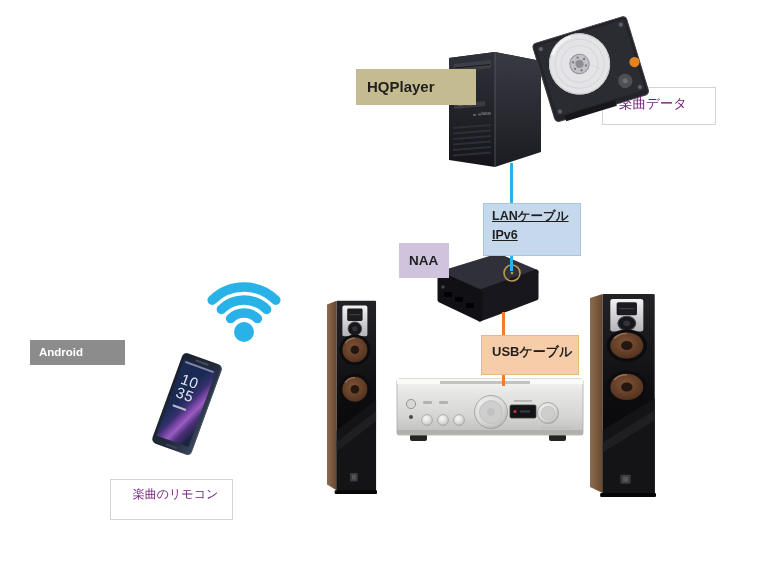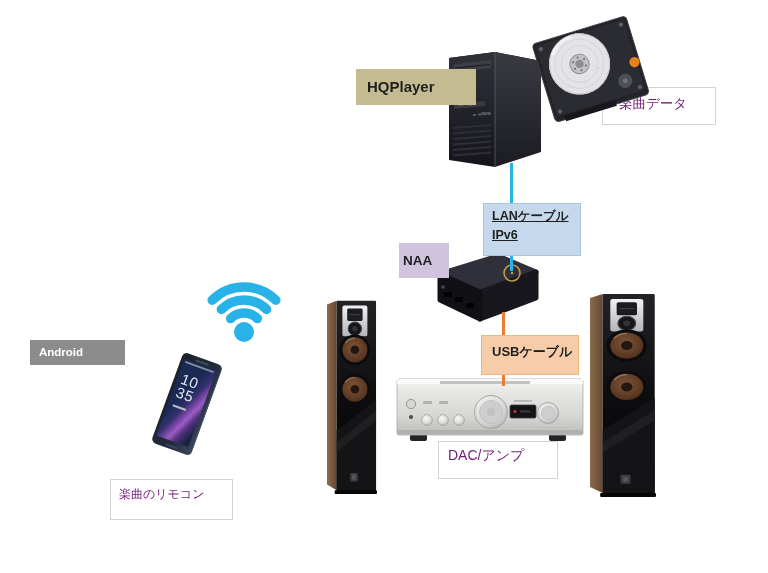--- a/index.html
+++ b/index.html
@@ -9,29 +9,29 @@
   .line{position:absolute;z-index:2;}
   .lbl{position:absolute;z-index:3;box-sizing:border-box;color:#1f1f1f;}
   .lan-line{left:510px;top:163px;width:3px;height:108px;background:var(--lan_line);}
   .usb-line{left:502px;top:312px;width:3px;height:74px;background:var(--usb_line);}
   .hq-box{left:356px;top:69px;width:120px;height:36px;background:var(--hqplayer_bg);
           font-size:15px;font-weight:bold;line-height:36px;padding-left:11px;}
   .lan-box{left:483px;top:203px;width:98px;height:53px;background:var(--lan_bg);
            border:1px solid var(--lan_border);font-size:12.5px;font-weight:bold;
            padding:3px 0 0 8px;line-height:1.5;text-decoration:underline;}
   .naa-box{left:399px;top:243px;width:50px;height:35px;background:var(--naa_bg);
-           font-size:13.5px;font-weight:bold;line-height:35px;padding-left:4px;}
+           font-size:13.5px;font-weight:bold;line-height:35px;padding-left:10px;}
   .usb-box{left:481px;top:335px;width:98px;height:40px;background:var(--usb_bg);
            border:1px solid var(--usb_border);font-size:13px;font-weight:bold;
            padding:7px 0 0 10px;}
   .white-box{background:#fff;border:1px solid var(--white_box_border);color:#701a75;}
   .music-box{left:602px;top:87px;width:114px;height:38px;z-index:0;
              font-size:13.5px;padding:7px 0 0 16px;}
   .dac-box{left:438px;top:441px;width:120px;height:38px;font-size:14px;padding:5px 0 0 9px;}
-  .remote-box{left:110px;top:479px;width:123px;height:41px;font-size:12px;padding:6px 0 0 8px;}
+  .remote-box{left:110px;top:479px;width:123px;height:41px;font-size:12px;padding:6px 0 0 8px;text-align:center;}
   .android-box{left:30px;top:340px;width:95px;height:25px;background:var(--android_bg);
                color:#fff;font-size:11.5px;font-weight:bold;line-height:25px;padding-left:9px;}
   
   .phone{left:166px;top:356px;width:42px;height:96px;transform:rotate(20deg);
          background:linear-gradient(100deg,#1a202c,#232b3b 60%,#39445a 96%);
          border-radius:5px;box-shadow:inset -1px 0 0 #4a556b;}
   .phone .screen{position:absolute;left:3px;top:7px;width:34px;height:81px;
          background:linear-gradient(115deg,#1a2a55 38%,#35306e 52%,#7c47a8 62%,#9a5cc4 68%,#50317c 78%,#1a2342 92%);}
   .phone .statusbar{position:absolute;left:2px;top:1px;width:30px;height:2px;background:rgba(255,255,255,.45);}
   .phone .clock{position:absolute;left:4px;top:12px;color:#e2e5ea;font-size:15px;line-height:.95;letter-spacing:.5px;}
@@ -296,23 +296,20 @@
   </div>
 
   <div class="lbl naa-box">
     <span>NAA</span>
   </div>
 
   <div class="lbl usb-box">
     <span>USBケーブル</span>
   </div>
 
-  <div class="lbl white-box dac-box">
-    <span>DAC/アンプ</span>
-  </div>
 
   <div class="lbl android-box">
     <span>Android</span>
   </div>
 
   <div class="lbl white-box remote-box">
     <span>楽曲のリモコン</span>
   </div>
 
 </div>

